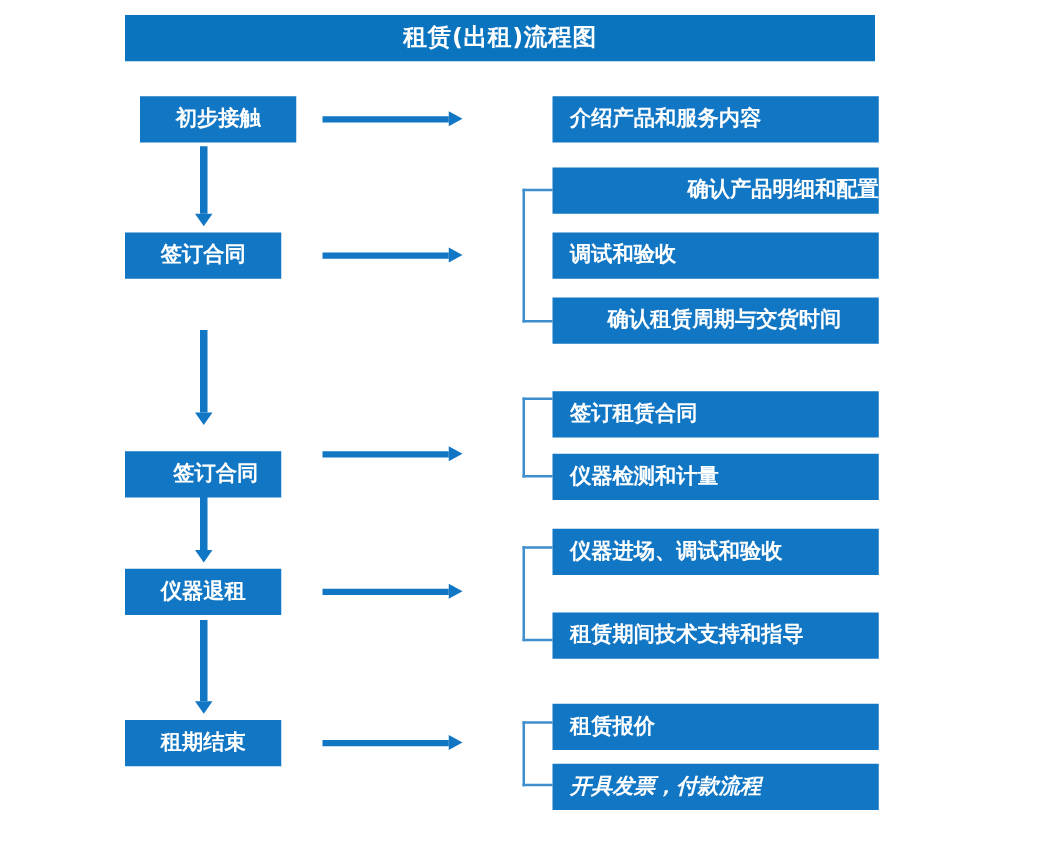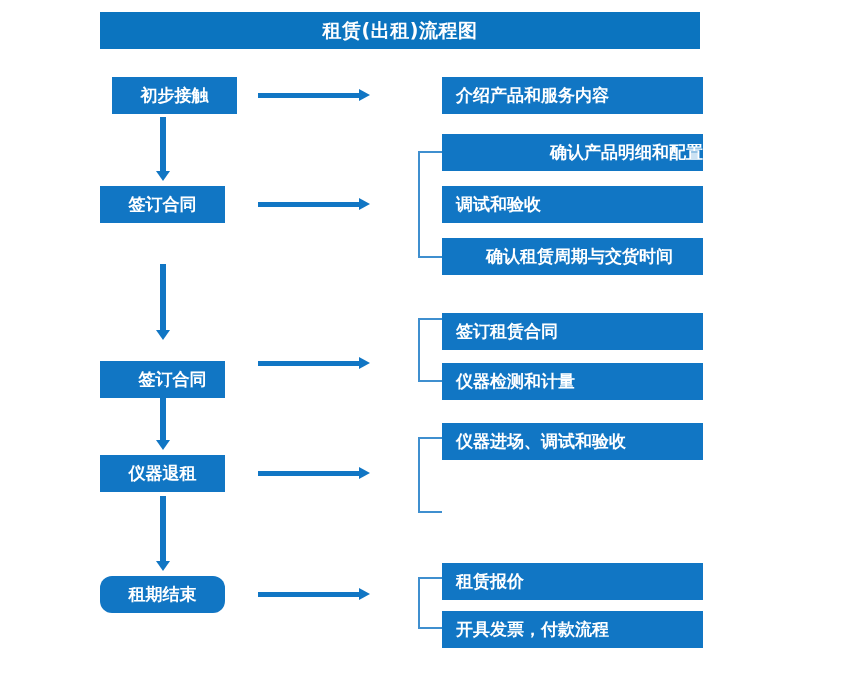--- a/index.html
+++ b/index.html
@@ -135,21 +135,21 @@
   </div>
   <div class="node-box stage-box" style="top:186px;">
     <span class="node-label">签订合同</span>
   </div>
   <div class="node-box stage-box" style="top:361px;padding-left:20px;">
     <span class="node-label">签订合同</span>
   </div>
   <div class="node-box stage-box" style="top:455px;">
     <span class="node-label">仪器退租</span>
   </div>
-  <div class="node-box stage-box" style="top:576px;border-radius:12px;">
+  <div class="node-box stage-box" style="top:576px;">
     <span class="node-label">租期结束</span>
   </div>
 
   <div class="v-arrow" style="left:155px; top:117px; height:64px;">
     <div class="shaft" style="height:54px;"></div>
     <div class="head" style="top:54px;"></div>
   </div>
   <div class="v-arrow" style="left:155px; top:264px; height:76px;">
     <div class="shaft" style="height:66px;"></div>
     <div class="head" style="top:66px;"></div>
@@ -203,20 +203,23 @@
   </div>
   <div class="node-box detail-box" style="top:363px;">
     <span class="node-label">仪器检测和计量</span>
   </div>
   <div class="node-box detail-box" style="top:313px;">
     <span class="node-label">签订租赁合同</span>
   </div>
   <div class="node-box detail-box" style="top:423px;text-align:center;">
     <span class="node-label">仪器进场、调试和验收</span>
   </div>
+  <div class="node-box detail-box" style="top:490px;">
+    <span class="node-label">租赁期间技术支持和指导</span>
+  </div>
   <div class="node-box detail-box" style="top:563px;">
     <span class="node-label">租赁报价</span>
   </div>
-  <div class="node-box detail-box" style="top:611px;">
+  <div class="node-box detail-box" style="top:611px;font-style:italic;">
     <span class="node-label">开具发票，付款流程</span>
   </div>
 
 </div>
 
 </body></html>

